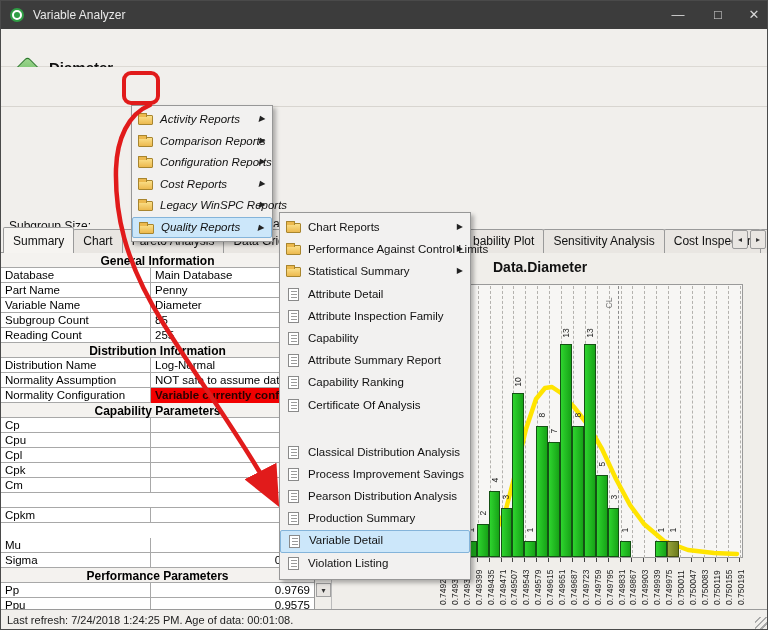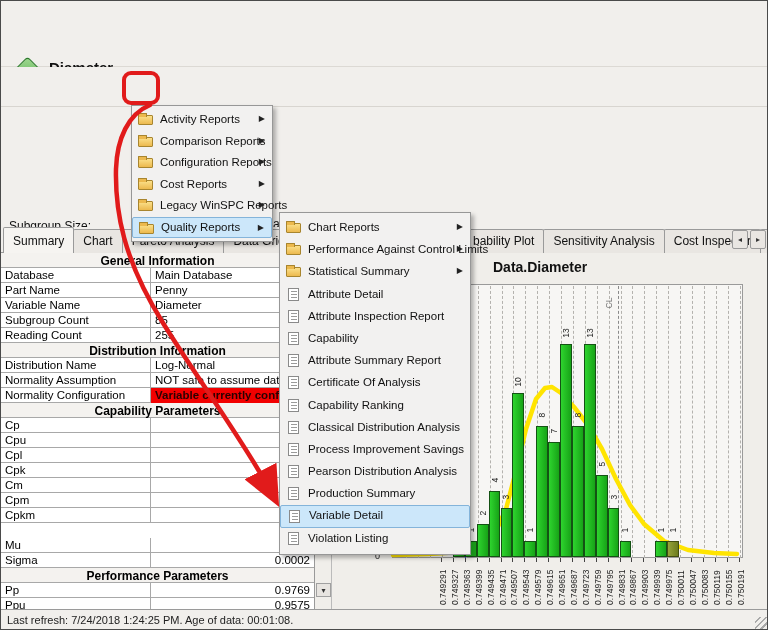--- a/index.html
+++ b/index.html
@@ -107,20 +107,27 @@
 
   
   #annotation { position:absolute; left:0; top:0; width:768px; height:630px; z-index:50; pointer-events:none; }
   #ann-rect { position:absolute; left:121px; top:70px; width:38px; height:34px; border:4px solid #e11b1b; border-radius:9px; }
 </style>
 </head>
 <body>
 
 <div id="app">
 
+  <div id="titlebar">
+    <div class="logo"></div>
+    <div class="wtitle">Variable Analyzer</div>
+    <div class="wbtn" id="btn-min">—</div>
+    <div class="wbtn" id="btn-max">□</div>
+    <div class="wbtn" id="btn-close">✕</div>
+  </div>
 
   <div id="header">
     <div id="vlogo">
         <div class="inner">V</div>
       </div>
     <div class="htitle">Diameter</div>
     <div class="hsub">\Penny.Diameter</div>
   </div>
 
   <div id="toolbar">
@@ -275,21 +282,20 @@
         </div>
         <div class="trow" style="top: 210px; padding-left: 48px;">
           <div class="lbl">Cpk</div>
           <div class="val right"></div>
         </div>
         <div class="trow" style="top: 225px;">
           <div class="lbl">Cm</div>
           <div class="val right"></div>
         </div>
         <div class="trow" style="top: 240px;">
-          <div class="lbl">Cpm</div>
           <div class="val right"></div>
         </div>
         <div class="trow" style="top: 255px;">
           <div class="lbl">Cpkm</div>
           <div class="val right"></div>
         </div>
         <div class="trow" style="top: 270px; margin-top: 21px;">
           <div class="lbl">CR</div>
           <div class="val" style="padding-left: 118px;">8</div>
         </div>
@@ -446,39 +452,39 @@
         <div class="bar olive" style="left: 334.1px; width: 11.9px; top: 288px; height: 16px;"></div>
         <div class="barlabel" style="left: 332.05px; top: 272px;">1</div>
       </div>
   </div>
 
   <div id="statusbar">
     <div class="stext">Last refresh: 7/24/2018 1:24:25 PM.  Age of data: 00:01:08.</div>
     <div id="grip"></div>
   </div>
 
-  <div class="menu" id="menu1" style="left:130px;top:104px;width:142px;padding:3px 0;">
+  <div class="menu" id="menu1" style="left:130px;top:104px;width:142px;padding:3px 0;font-style:italic;">
       <div class="mitem" style="height: 21.5px;"><span class="icon-folder"></span><span>Activity Reports</span><span class="arrow">▶</span></div>
       <div class="mitem" style="height: 21.5px;"><span class="icon-folder"></span><span>Comparison Reports</span><span class="arrow">▶</span></div>
       <div class="mitem" style="height: 21.5px;"><span class="icon-folder"></span><span>Configuration Reports</span><span class="arrow">▶</span></div>
       <div class="mitem" style="height: 21.5px;"><span class="icon-folder"></span><span>Cost Reports</span><span class="arrow">▶</span></div>
       <div class="mitem" style="height: 21.5px;"><span class="icon-folder"></span><span>Legacy WinSPC Reports</span><span class="arrow">▶</span></div>
       <div class="mitem hl" style="height: 21.5px;"><span class="icon-folder"></span><span>Quality Reports</span><span class="arrow">▶</span></div>
     </div>
   <div class="menu" id="menu2" style="left:278px;top:211px;width:192px;padding:4px 0;">
       <div class="mitem" style="height: 22.2px;"><span class="icon-folder"></span><span>Chart Reports</span><span class="arrow">▶</span></div>
       <div class="mitem" style="height: 22.2px;"><span class="icon-folder"></span><span>Performance Against Control Limits</span><span class="arrow">▶</span></div>
       <div class="mitem" style="height: 22.2px;"><span class="icon-folder"></span><span>Statistical Summary</span><span class="arrow">▶</span></div>
       <div class="mitem" style="height: 22.2px;"><span class="icon-report"></span><span>Attribute Detail</span></div>
-      <div class="mitem" style="height: 22.2px;"><span class="icon-report"></span><span>Attribute Inspection Report</span></div>
+      <div class="mitem" style="height: 22.2px;"><span class="icon-report"></span><span>Attribute Inspection Family</span></div>
       <div class="mitem" style="height: 22.2px;"><span class="icon-report"></span><span>Capability</span></div>
       <div class="mitem" style="height: 22.2px;"><span class="icon-report"></span><span>Attribute Summary Report</span></div>
+      <div class="mitem" style="height: 22.2px;"><span class="icon-report"></span><span>Capability Ranking</span></div>
       <div class="mitem" style="height: 22.2px;"><span class="icon-report"></span><span>Certificate Of Analysis</span></div>
-      <div class="mitem" style="height: 22.2px;"><span class="icon-report"></span><span>Capability Ranking</span></div>
-      <div class="mitem" style="height: 22.2px;"><span class="icon-report"></span><span>Classical Distribution Analysis</span></div>
+      <div class="mitem" style="height: 22.2px; margin-top: 25px;"><span class="icon-report"></span><span>Classical Distribution Analysis</span></div>
       <div class="mitem" style="height: 22.2px;"><span class="icon-report"></span><span>Process Improvement Savings</span></div>
       <div class="mitem" style="height: 22.2px;"><span class="icon-report"></span><span>Pearson Distribution Analysis</span></div>
       <div class="mitem" style="height: 22.2px;"><span class="icon-report"></span><span>Production Summary</span></div>
       <div class="mitem hl" style="height: 22.2px;"><span class="icon-report"></span><span>Variable Detail</span></div>
       <div class="mitem" style="height: 22.2px;"><span class="icon-report"></span><span>Violation Listing</span></div>
     </div>
 
   <div id="annotation">
     <div id="ann-rect"></div>
     <svg width="768" height="630" style="position:absolute;left:0;top:0;">

